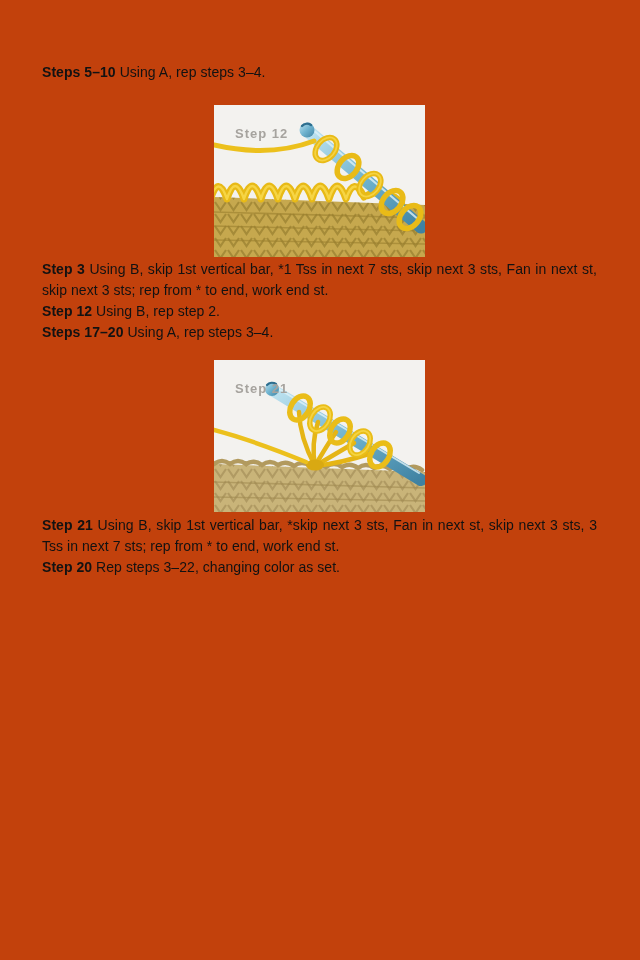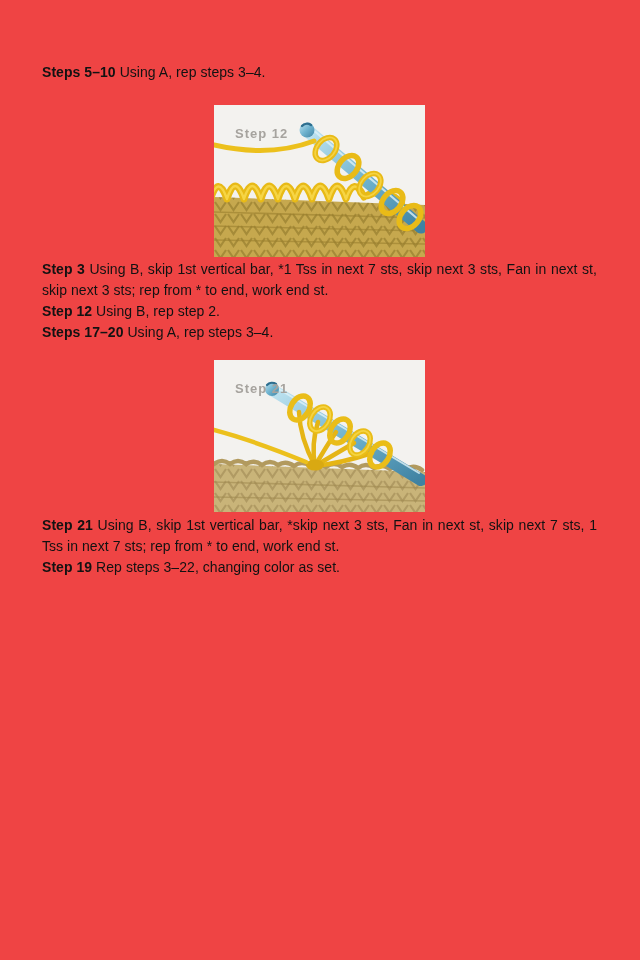--- a/index.html
+++ b/index.html
@@ -1,20 +1,20 @@
 <!DOCTYPE html>
 <html><head>
 <meta charset="utf-8">
 <style>
   html, body { margin: 0; padding: 0; background: #ffffff; }
   .page {
     position: relative;
     width: 640px;
     height: 960px;
-    background: #ef4444;
+    background: #c2410c;
     font-family: "Liberation Sans", "DejaVu Sans", sans-serif;
     color: #121212;
     overflow: hidden;
   }
   .content {
     padding: 62px 43px 0 42px;
   }
   p.instr {
     margin: 0;
     font-size: 14px;
@@ -144,18 +144,18 @@
           <ellipse cx="106" cy="59" rx="9" ry="13" transform="rotate(32 106 59)" stroke="#f8d94e" stroke-width="1.8" opacity="0.8"></ellipse>
           <ellipse cx="146" cy="83" rx="9" ry="13" transform="rotate(32 146 83)" stroke="#f8d94e" stroke-width="1.8" opacity="0.8"></ellipse>
           <ellipse cx="101" cy="105" rx="9" ry="5.5" fill="#d9a912" stroke="none"></ellipse>
         </g>
 
         <path d="M0,70 C30,78 58,88 92,102" stroke="#ecc01c" stroke-width="4.5" fill="none" stroke-linecap="round"></path>
         <text class="fig-caption" x="21" y="33">Step 21</text>
       </svg>
     </div>
 
-    <p class="instr"><b>Step 21</b> <span>Using B, skip 1st vertical bar, *skip next 3 sts, Fan in next st, skip next 7 sts, 1 Tss in next 7 sts; rep from * to end, work end st.</span></p>
-    <p class="instr"><b>Step 19</b> <span>Rep steps 3–22, changing color as set.</span></p>
+    <p class="instr"><b>Step 21</b> <span>Using B, skip 1st vertical bar, *skip next 3 sts, Fan in next st, skip next 3 sts, 3 Tss in next 7 sts; rep from * to end, work end st.</span></p>
+    <p class="instr"><b>Step 20</b> <span>Rep steps 3–22, changing color as set.</span></p>
 
 
   </div>
 </div>
 
 </body></html>

